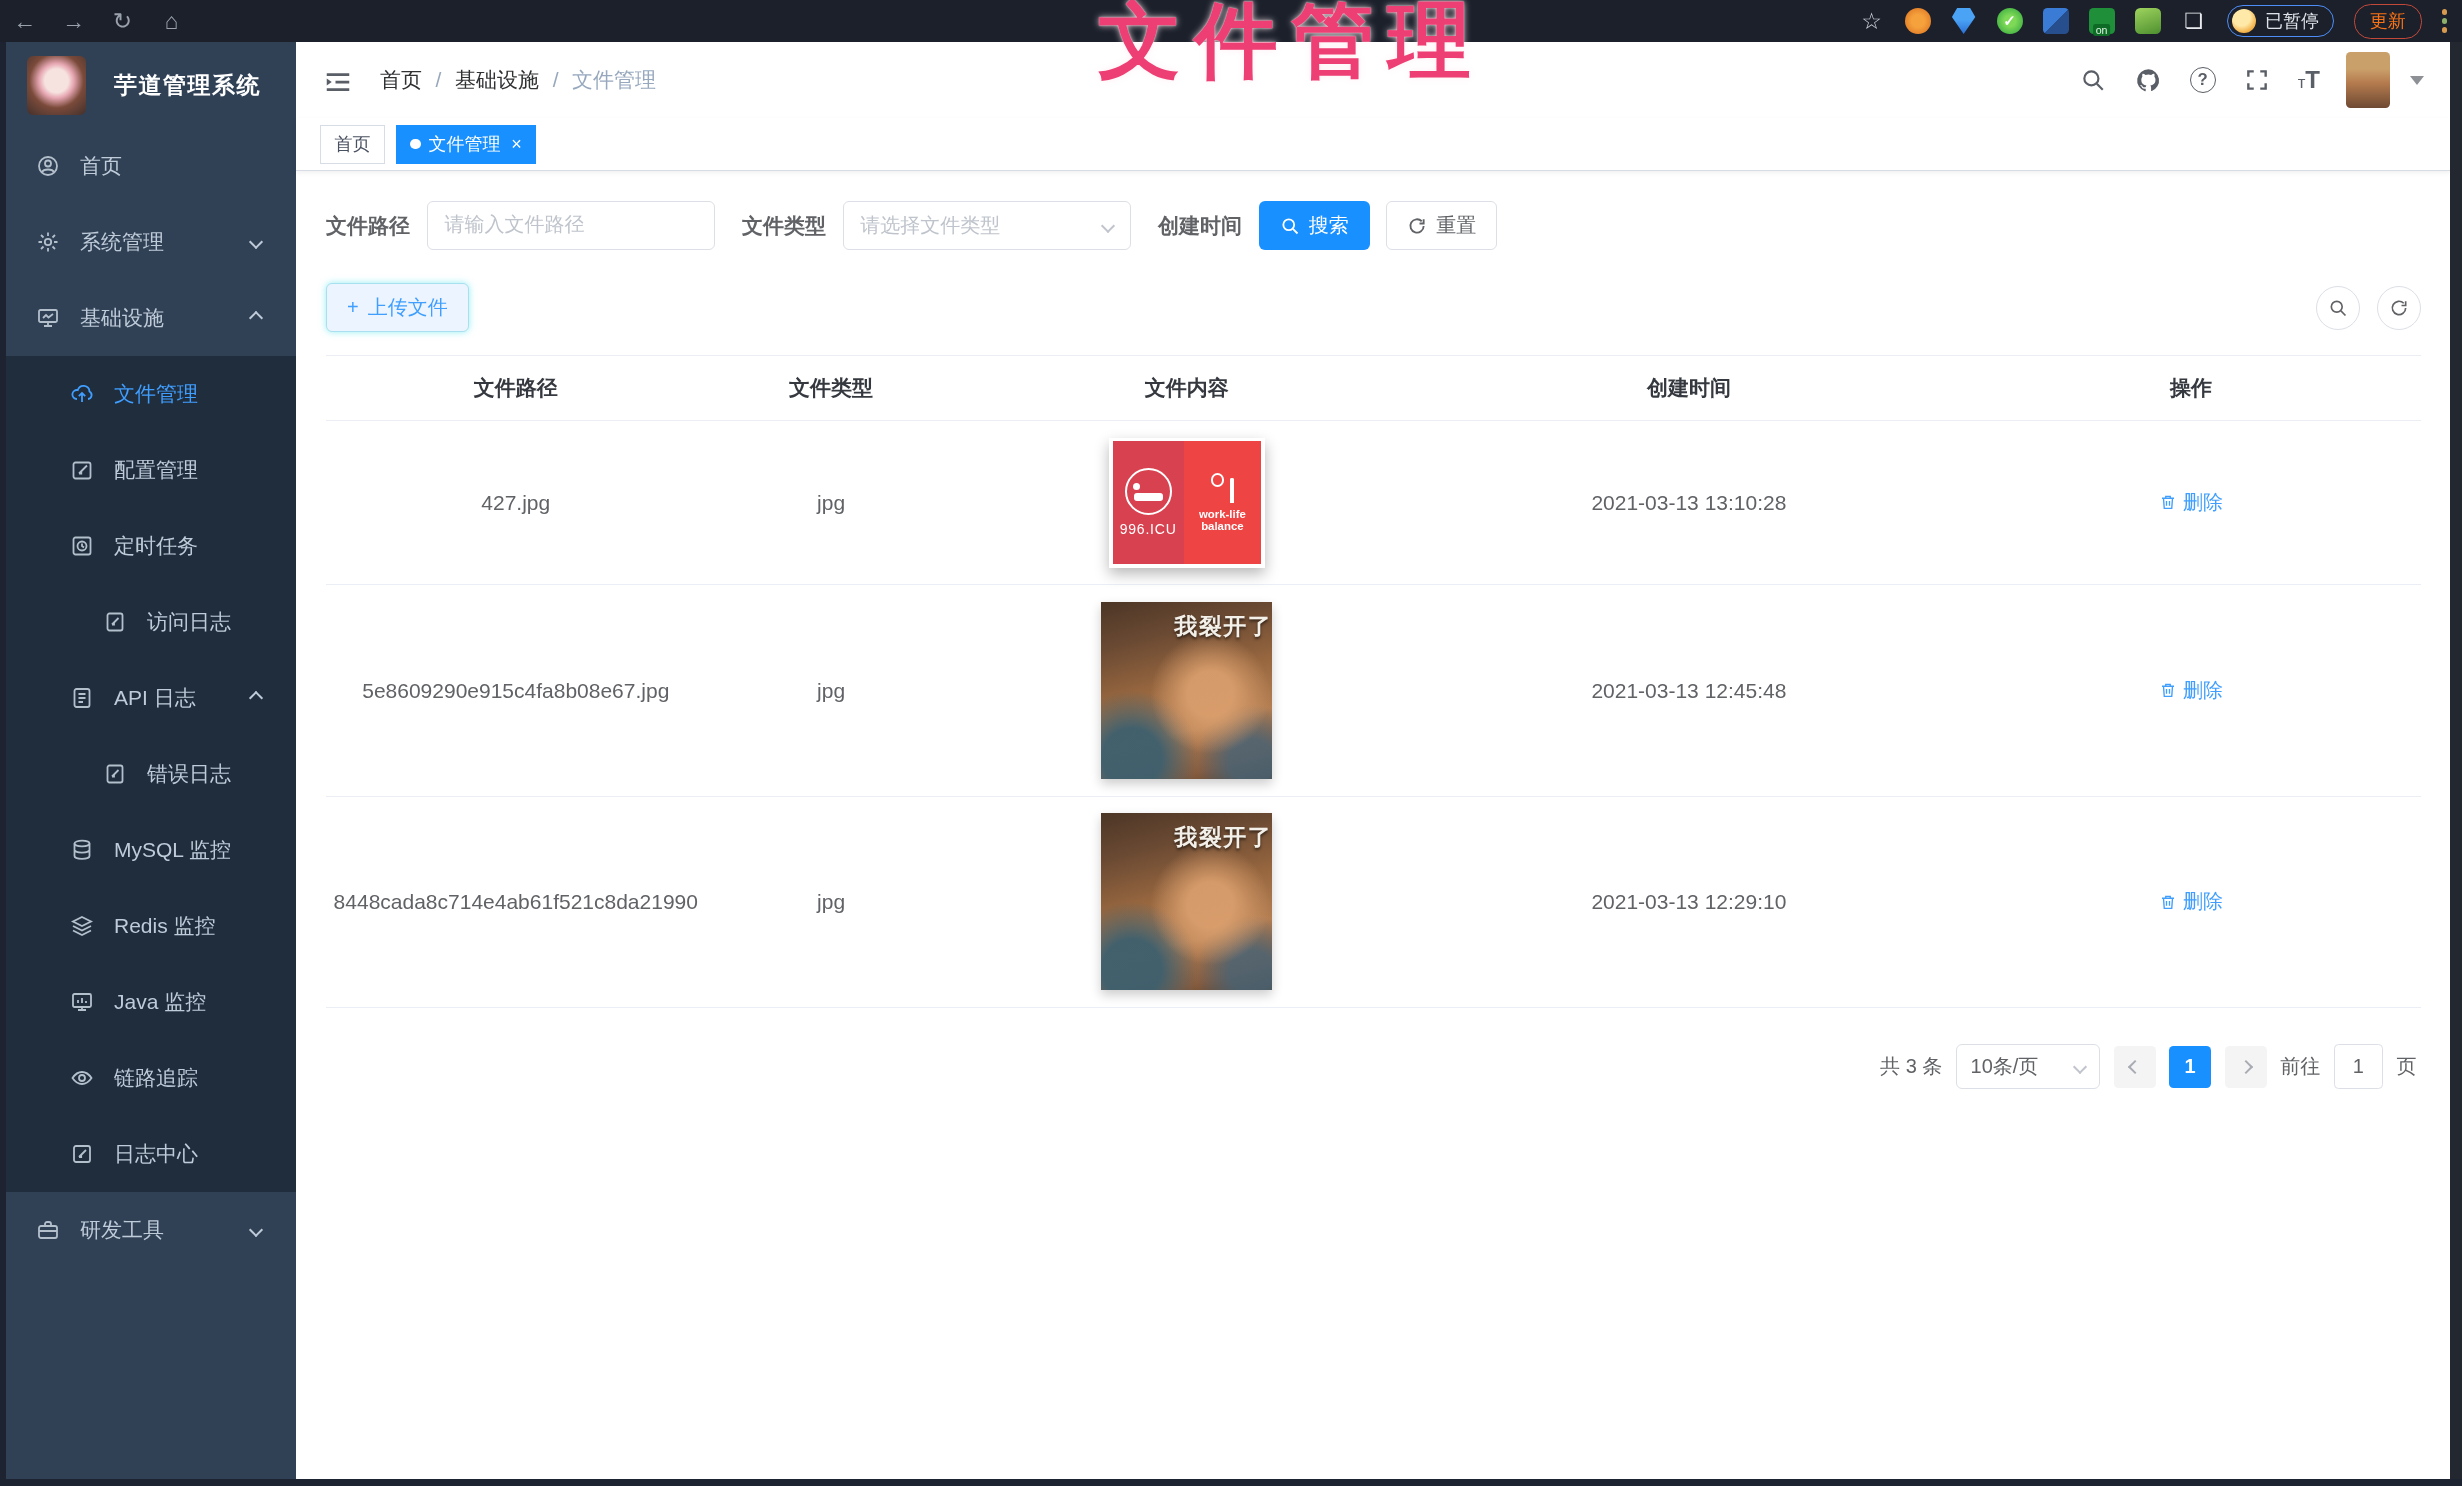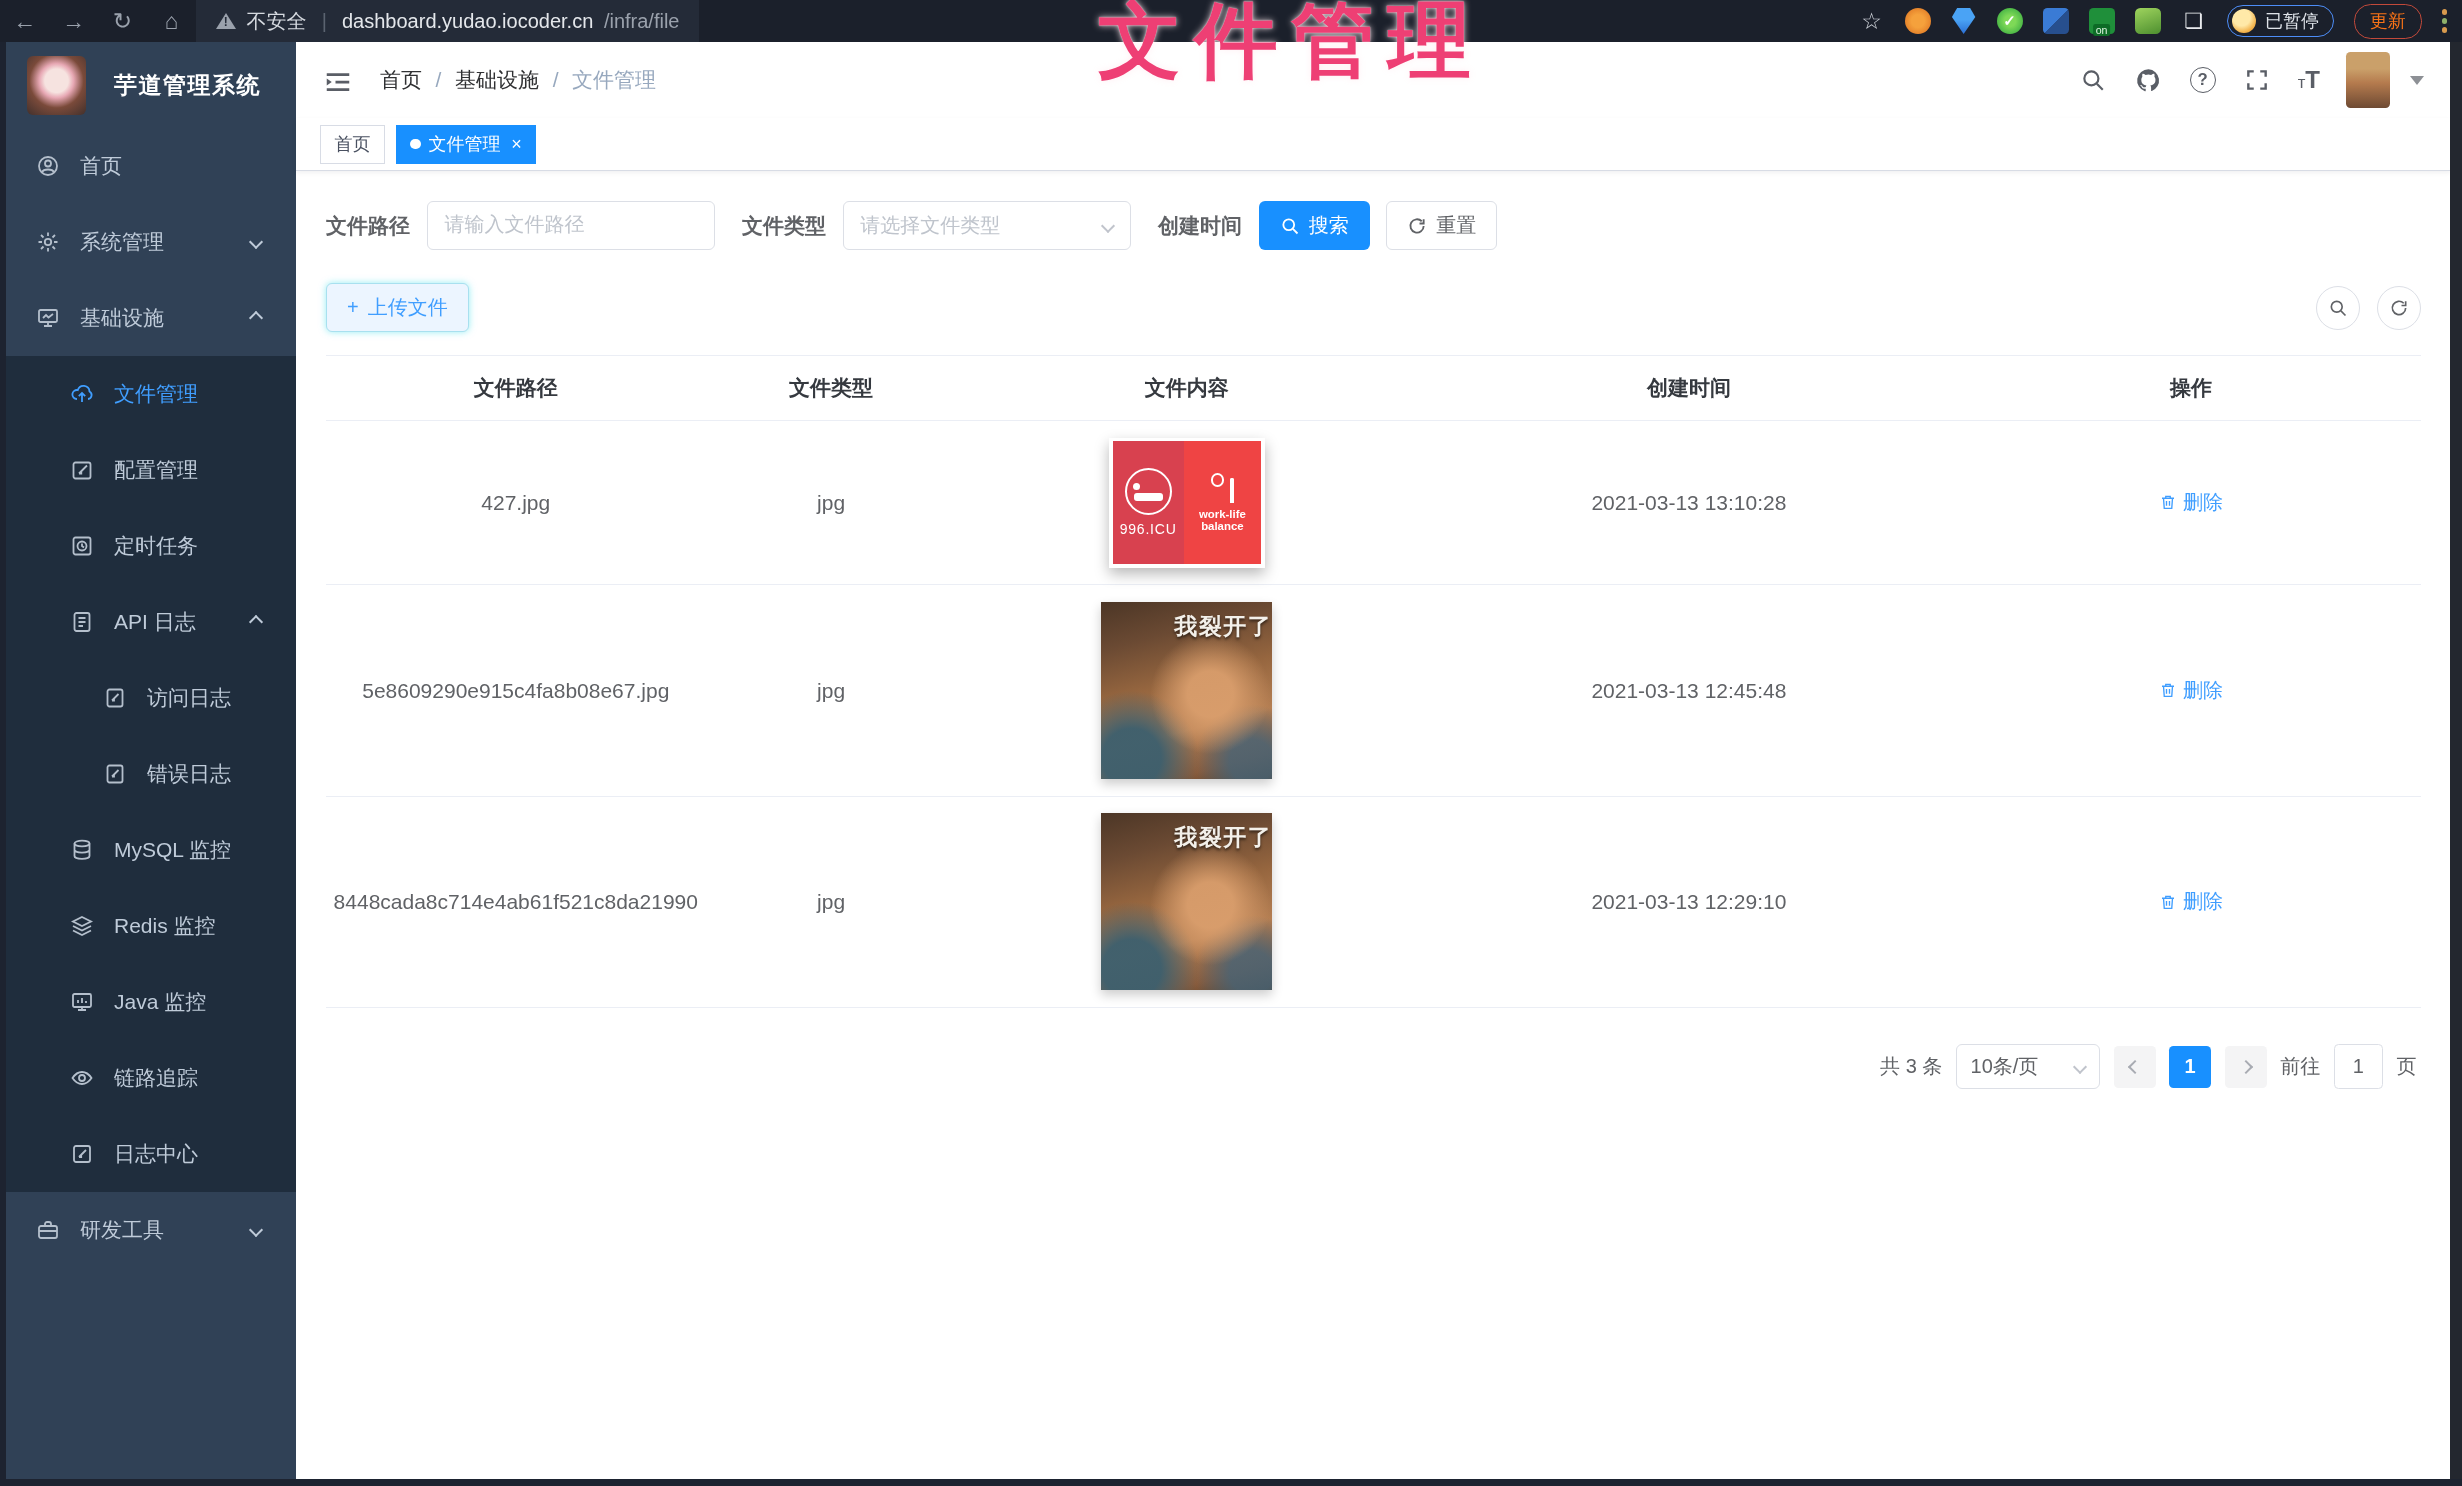--- a/index.html
+++ b/index.html
@@ -166,27 +166,20 @@
                text-shadow:0 0 7.6px rgba(255,235,240,.85), 0 0 1.5px rgba(255,255,255,.9); }
 </style>
 </head>
 <body>
 
 <div class="chrome">
   <span class="nav-ic">←</span>
   <span class="nav-ic">→</span>
   <span class="nav-ic">↻</span>
   <span class="nav-ic">⌂</span>
-  <div class="url-pill">
-    <span class="warn-tri"></span>
-    <span>不安全</span>
-    <span class="url-sep">|</span>
-    <span class="url-domain">dashboard.yudao.iocoder.cn</span>
-      <span class="url-path">/infra/file</span>
-  </div>
   <div class="chrome-right">
     <span class="ext star">☆</span>
     <span class="ext ext-orange"></span>
     <span class="ext ext-pin"></span>
     <span class="ext ext-green">✓</span>
     <span class="ext ext-grid"></span>
     <span class="ext ext-on"></span>
     <span class="ext ext-leaf"></span>
     <span class="ext ext-puzzle">❏</span>
     <span class="profile-pill">
@@ -267,38 +260,38 @@
     <li class="s-item lvl2">
       <span class="s-ic">
         <svg viewBox="0 0 24 24" fill="none" stroke="currentColor" stroke-width="1.8">
             <rect x="3.5" y="3.5" width="17" height="17" rx="2"></rect>
             <circle cx="12" cy="12" r="4.5"></circle>
             <path d="M12 9.5V12l2 1.5"></path>
           </svg>
       </span>
       <span class="s-lbl">定时任务</span>
     </li>
+    <li class="s-item lvl3">
+      <span class="s-ic">
+        <svg viewBox="0 0 24 24" fill="none" stroke="currentColor" stroke-width="1.8">
+            <rect x="4.5" y="3.5" width="15" height="17" rx="2"></rect>
+            <path d="M9 14.5l6.5-6.5M9 14.5h2v-2"></path>
+          </svg>
+      </span>
+      <span class="s-lbl">访问日志</span>
+    </li>
     <li class="s-item lvl2">
       <span class="s-ic">
         <svg viewBox="0 0 24 24" fill="none" stroke="currentColor" stroke-width="1.8">
             <rect x="4.5" y="3" width="15" height="18" rx="2"></rect>
             <path d="M8.5 8h7M8.5 12h7M8.5 16h4.5"></path>
           </svg>
       </span>
       <span class="s-lbl">API 日志</span>
       <span class="chev up"></span>
-    </li>
-    <li class="s-item lvl3">
-      <span class="s-ic">
-        <svg viewBox="0 0 24 24" fill="none" stroke="currentColor" stroke-width="1.8">
-            <rect x="4.5" y="3.5" width="15" height="17" rx="2"></rect>
-            <path d="M9 14.5l6.5-6.5M9 14.5h2v-2"></path>
-          </svg>
-      </span>
-      <span class="s-lbl">访问日志</span>
     </li>
     <li class="s-item lvl3">
       <span class="s-ic">
         <svg viewBox="0 0 24 24" fill="none" stroke="currentColor" stroke-width="1.8">
             <rect x="4.5" y="3.5" width="15" height="17" rx="2"></rect>
             <path d="M9 14.5l6.5-6.5M9 14.5h2v-2"></path>
           </svg>
       </span>
       <span class="s-lbl">错误日志</span>
     </li>

